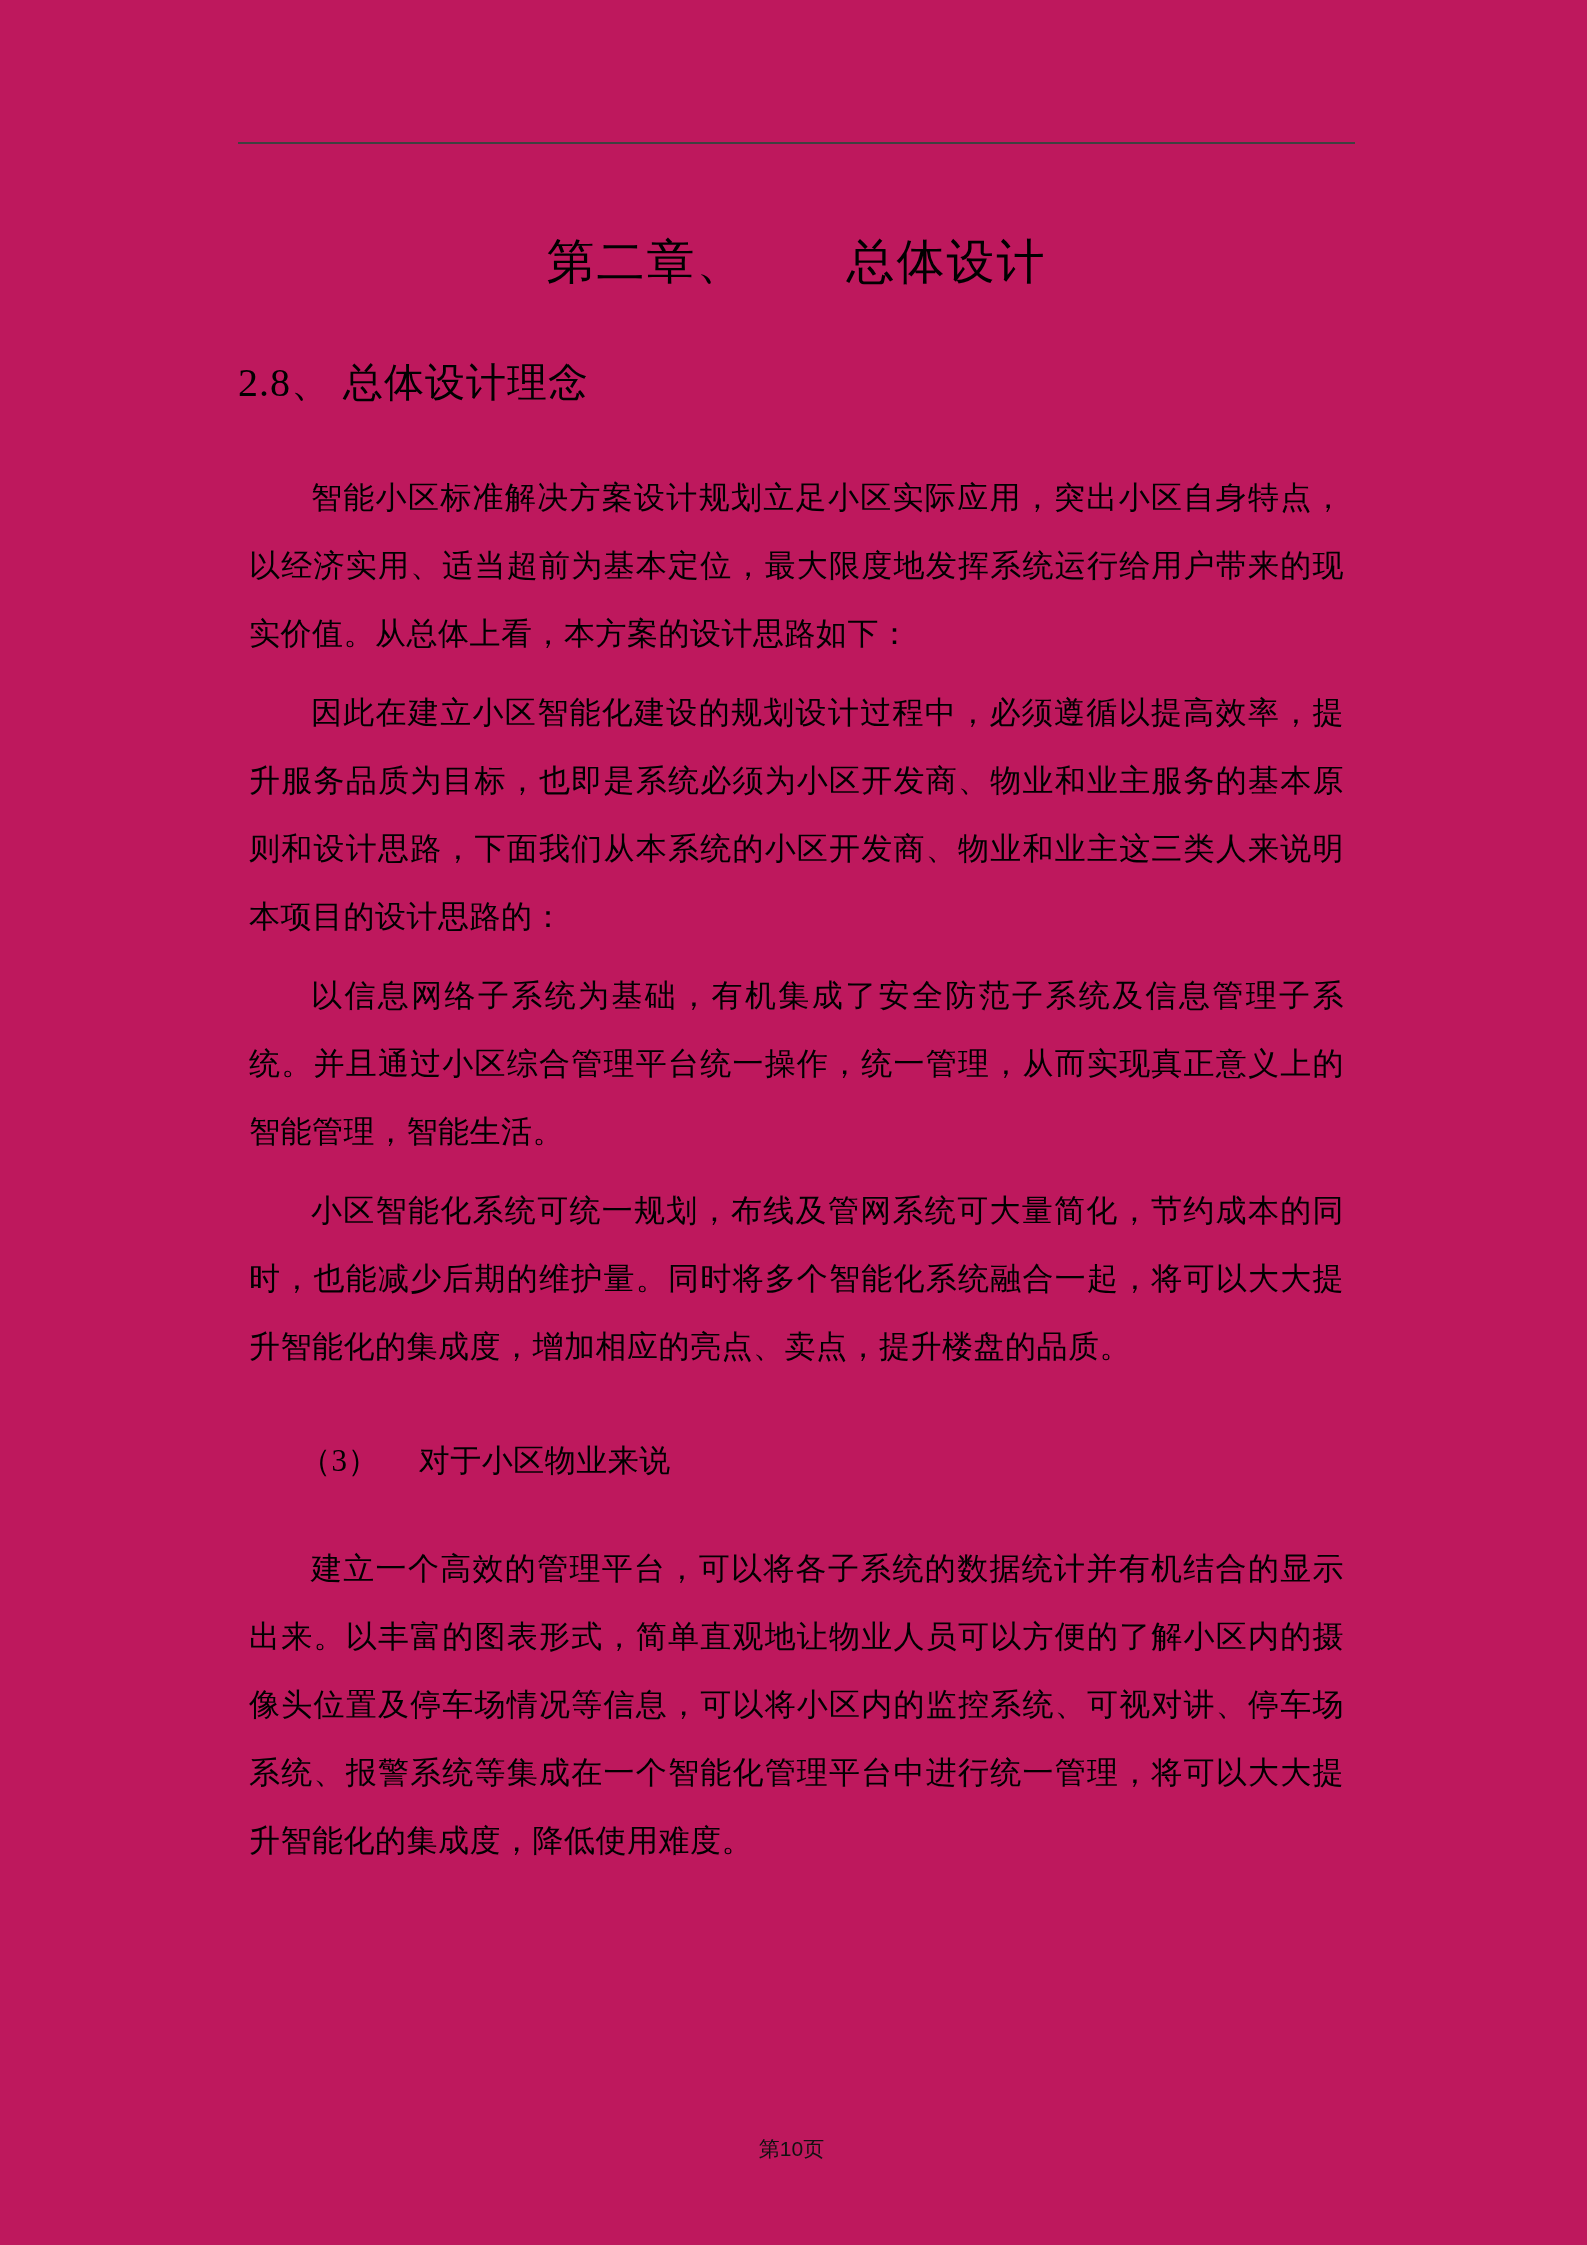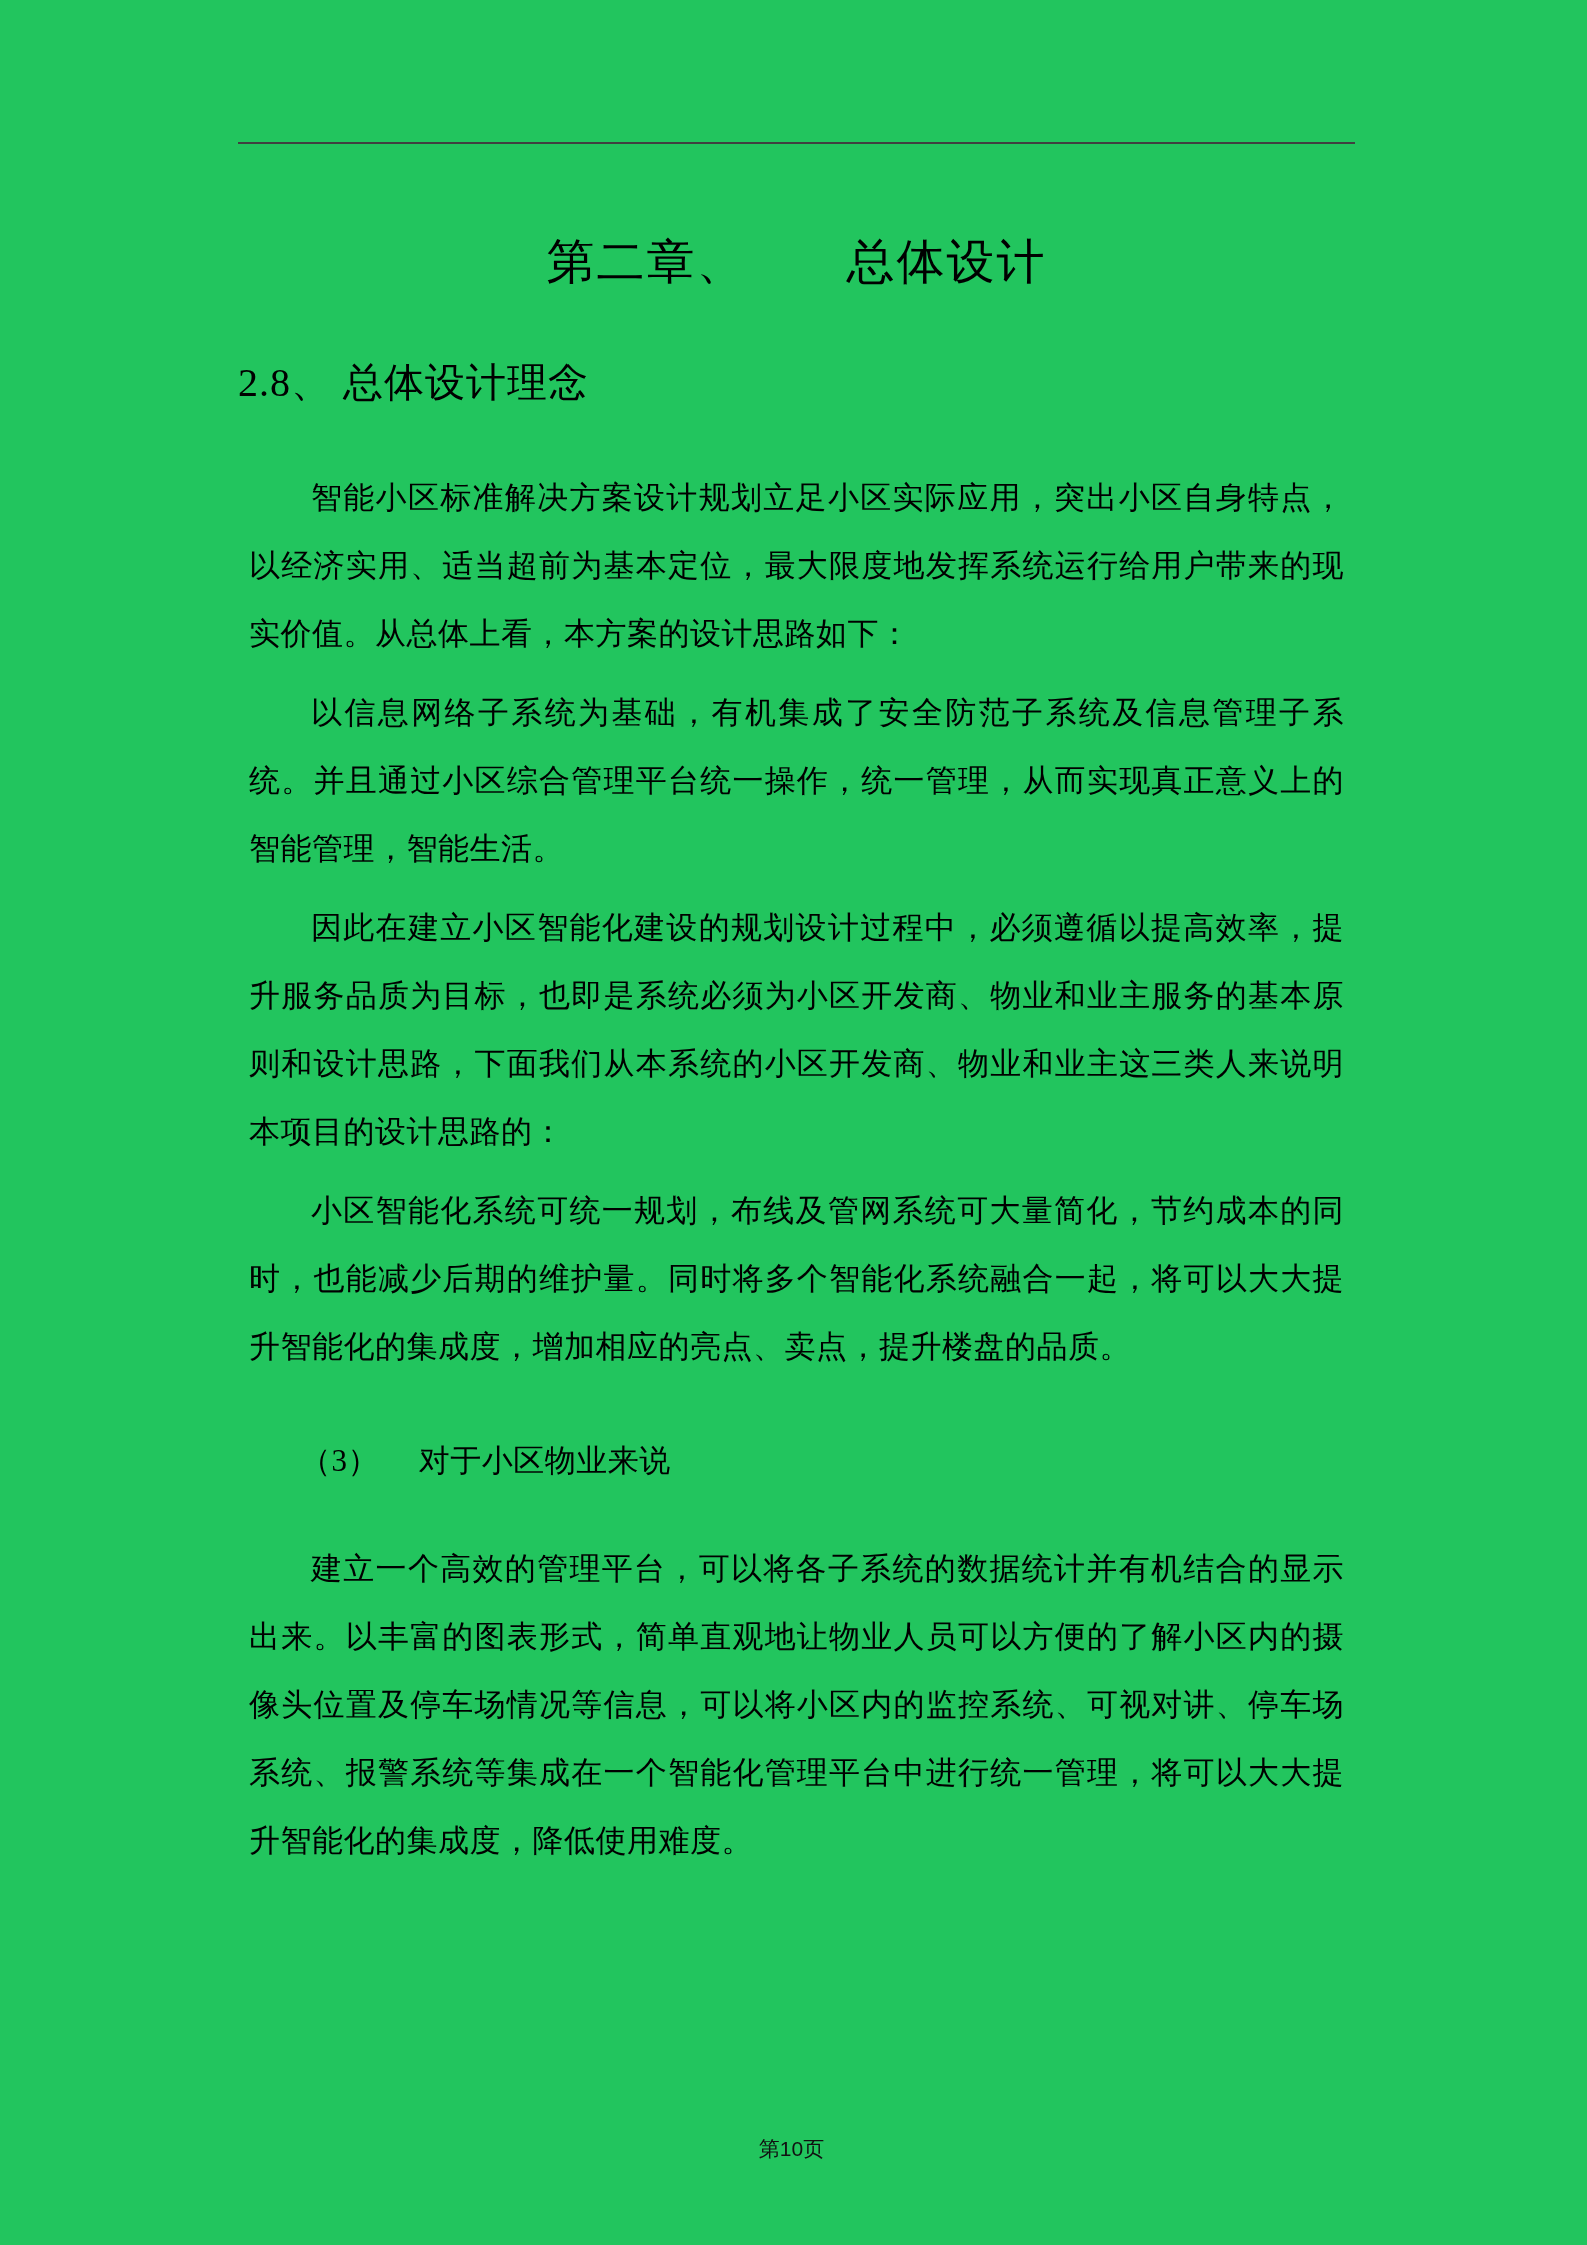--- a/index.html
+++ b/index.html
@@ -5,21 +5,21 @@
   html, body {
     margin: 0;
     padding: 0;
     background: #ffffff;
   }
   .page {
     position: relative;
     width: 1587px;
     height: 2245px;
     margin: 0 auto;
-    background: #22c55e;
+    background: #be185d;
     color: #000000;
     box-sizing: border-box;
     padding: 142px 232px 0 238px;
     font-family: "Liberation Serif", "DejaVu Serif", serif;
     overflow: hidden;
   }
   .header-rule {
     width: 100%;
     height: 0;
     border-bottom: 2px solid #404040;
@@ -75,23 +75,23 @@
 <div class="page">
 
   <div class="header-rule"></div>
 
   <h1 class="chapter-title">第二章、　　总体设计</h1>
 
   <h2 class="section-heading">2.8、 总体设计理念</h2>
 
   <p class="body-para first-body">智能小区标准解决方案设计规划立足小区实际应用，突出小区自身特点，以经济实用、适当超前为基本定位，最大限度地发挥系统运行给用户带来的现实价值。从总体上看，本方案的设计思路如下：</p>
 
+  <p class="body-para">因此在建立小区智能化建设的规划设计过程中，必须遵循以提高效率，提升服务品质为目标，也即是系统必须为小区开发商、物业和业主服务的基本原则和设计思路，下面我们从本系统的小区开发商、物业和业主这三类人来说明本项目的设计思路的：</p>
+
   <p class="body-para">以信息网络子系统为基础，有机集成了安全防范子系统及信息管理子系统。并且通过小区综合管理平台统一操作，统一管理，从而实现真正意义上的智能管理，智能生活。</p>
-
-  <p class="body-para">因此在建立小区智能化建设的规划设计过程中，必须遵循以提高效率，提升服务品质为目标，也即是系统必须为小区开发商、物业和业主服务的基本原则和设计思路，下面我们从本系统的小区开发商、物业和业主这三类人来说明本项目的设计思路的：</p>
 
 
   <p class="body-para">小区智能化系统可统一规划，布线及管网系统可大量简化，节约成本的同时，也能减少后期的维护量。同时将多个智能化系统融合一起，将可以大大提升智能化的集成度，增加相应的亮点、卖点，提升楼盘的品质。</p>
 
   <p class="item-heading">（3）　 对于小区物业来说</p>
 
   <p class="body-para">建立一个高效的管理平台，可以将各子系统的数据统计并有机结合的显示出来。以丰富的图表形式，简单直观地让物业人员可以方便的了解小区内的摄像头位置及停车场情况等信息，可以将小区内的监控系统、可视对讲、停车场系统、报警系统等集成在一个智能化管理平台中进行统一管理，将可以大大提升智能化的集成度，降低使用难度。</p>
 
 
   <div class="page-footer">第10页</div>

